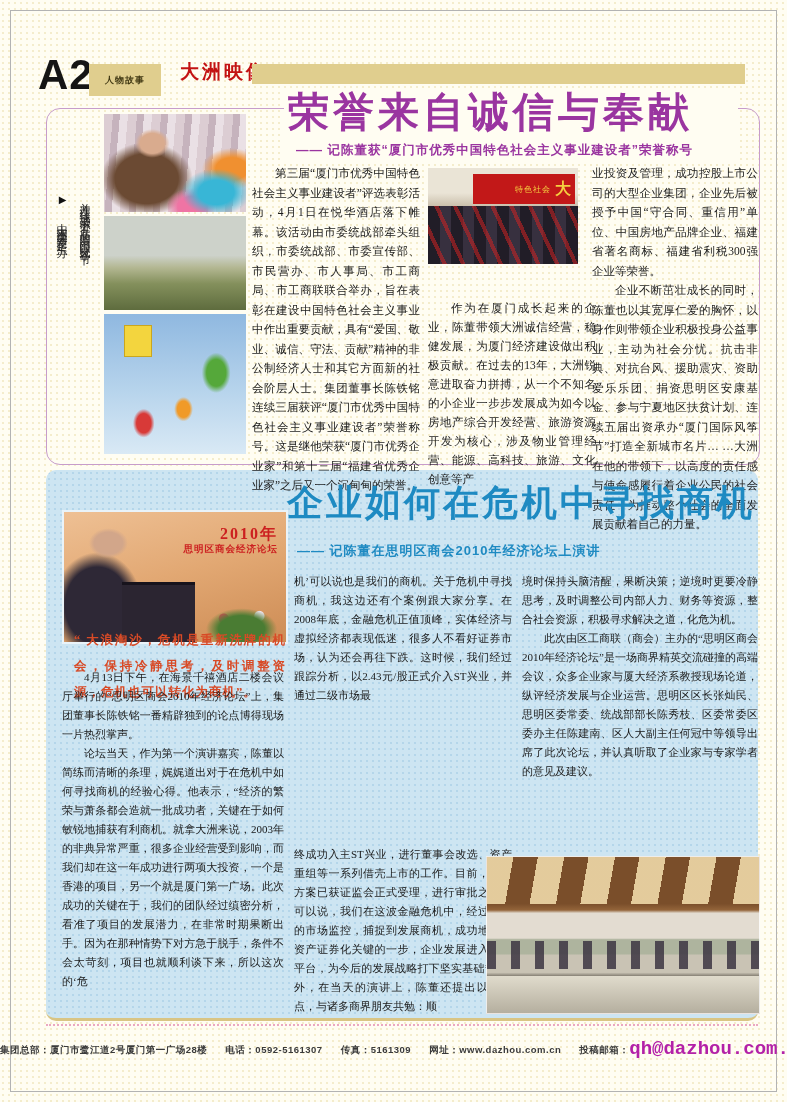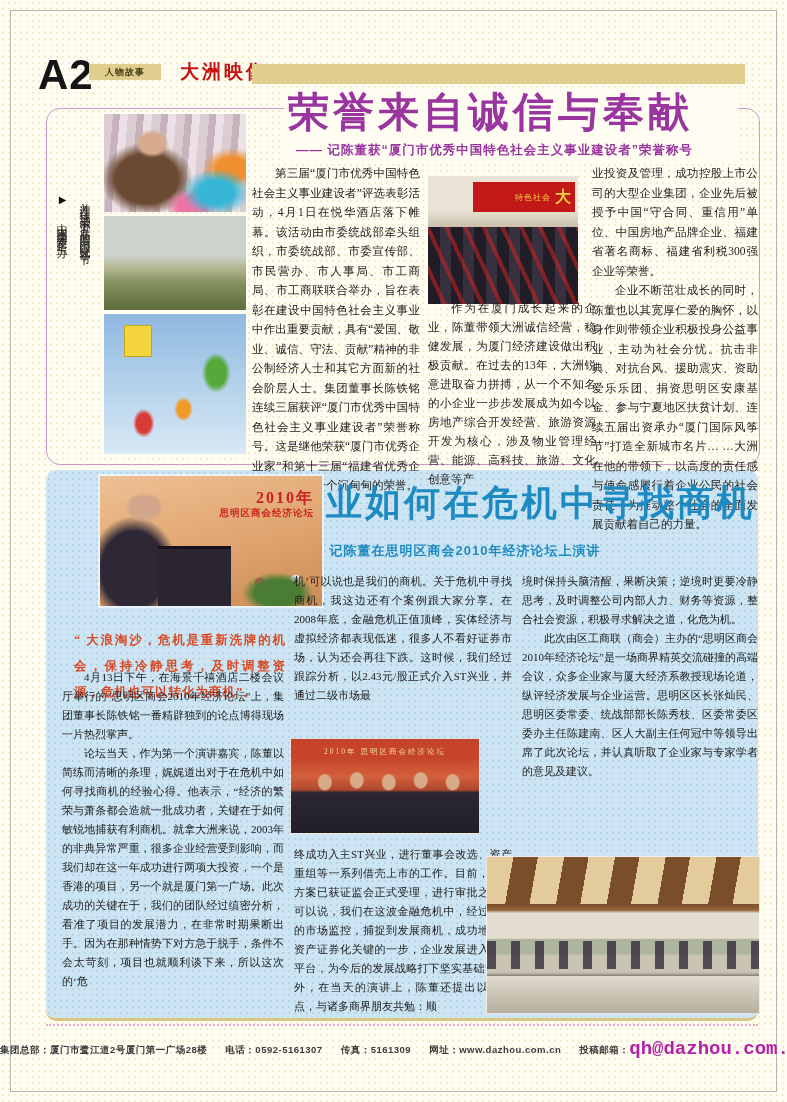--- a/index.html
+++ b/index.html
@@ -6,21 +6,21 @@
   .page{position:relative;width:787px;height:1102px;margin:0 auto;overflow:hidden;
     background-color:#fffdf2;
     background-image:radial-gradient(rgba(222,202,128,.33) 1px, transparent 1.3px);
     background-size:6px 6px;
     font-family:"Liberation Serif", serif;color:#1a1a1a;}
   .frame{position:absolute;left:10px;top:10px;right:10px;bottom:10px;border:1px solid #b3b3b3;pointer-events:none;}
 
   
   .pageno{position:absolute;left:38px;top:54px;font-family:"Liberation Sans",sans-serif;
     font-size:42px;font-weight:bold;letter-spacing:1px;color:#151515;line-height:1;}
-  .hbar-small{position:absolute;left:89px;top:64px;width:72px;height:16px;background:#e0ce8e;
+  .hbar-small{position:absolute;left:89px;top:64px;width:72px;height:32px;background:#e0ce8e;
     display:flex;align-items:center;justify-content:center;}
   .hbar-small span{font-family:"Liberation Sans",sans-serif;font-size:9px;font-weight:bold;color:#3f3712;letter-spacing:1px;}
   .htitle{position:absolute;left:180px;top:60px;font-size:19px;font-weight:bold;color:#c31313;letter-spacing:3px;line-height:1.3;}
   .hbar-long{position:absolute;left:252px;top:64px;width:493px;height:20px;background:#e0ce8e;}
 
   
   .a1-box{position:absolute;left:46px;top:108px;width:712px;height:355px;
     border:1px solid #c79ccb;border-radius:14px;}
   .a1-titlebox{position:absolute;left:284px;top:90px;width:446px;background:#fffdf2;padding:0 4px 2px 4px;z-index:3;}
   .a1-title{font-family:"Liberation Sans",sans-serif;font-size:41px;font-weight:bold;
@@ -44,21 +44,21 @@
   .ph2{left:104px;top:216px;width:142px;height:94px;
     background:linear-gradient(180deg,#cdd2ca 0 42%,#b3b792 55%,#84905c 72%,#5e6c3e 100%);}
   .ph3{left:104px;top:314px;width:142px;height:140px;
     background:
       radial-gradient(20px 28px at 79% 42%, #55a83a 0 48%, rgba(85,168,58,0) 72%),
       radial-gradient(15px 20px at 28% 78%, #d83a38 0 48%, rgba(216,58,56,0) 72%),
       radial-gradient(13px 17px at 56% 68%, #f09a28 0 48%, rgba(240,154,40,0) 72%),
       linear-gradient(180deg,#8fb8e0 0%,#b7d4ec 55%,#d9e9f5 100%);}
   .ph3 .sponge{position:absolute;left:14%;top:8%;width:26px;height:30px;background:#f3d53e;border:1px solid #caa61e;}
 
-  .phD{left:428px;top:176px;width:150px;height:128px;background:linear-gradient(180deg,#eae4d6 0 26%,#cabfab 40%,#8a7460 100%);text-decoration:underline;}
+  .phD{left:428px;top:168px;width:150px;height:96px;background:linear-gradient(180deg,#eae4d6 0 26%,#cabfab 40%,#8a7460 100%);text-decoration:underline;}
   .phD .banner{position:absolute;left:30%;right:3px;top:6px;height:30px;background:#c21818;
     color:#f5d040;display:flex;align-items:center;justify-content:flex-end;gap:4px;padding:0 4px;overflow:hidden;}
   .phD .banner .sm{font-size:8px;letter-spacing:1px;}
   .phD .banner .big{font-size:16px;font-weight:bold;}
   .phD .crowd{position:absolute;left:0;right:0;bottom:0;height:60%;
     background:
       repeating-linear-gradient(65deg, rgba(0,0,0,0) 0 13px, rgba(206,34,34,.55) 13px 17px),
       repeating-linear-gradient(90deg,#211d27 0 12px,#37303f 12px 23px);}
 
   .a1col{position:absolute;width:168px;font-size:11.5px;line-height:19.5px;text-align:justify;z-index:2;}
@@ -72,28 +72,28 @@
   .a2-box{position:absolute;left:46px;top:470px;width:712px;height:548px;border-radius:10px;
     background-color:#cde5f2;
     background-image:radial-gradient(rgba(150,195,224,.45) 1px, transparent 1.3px);
     background-size:6px 6px;
     border-bottom:3px solid #d9c584;}
   .a2-title{position:absolute;left:287px;top:479px;font-family:"Liberation Sans",sans-serif;
     font-size:36px;font-weight:bold;color:#1e8ac2;letter-spacing:3px;white-space:nowrap;z-index:2;text-align:right;}
   .a2-subtitle{position:absolute;left:297px;top:542px;font-family:"Liberation Sans",sans-serif;
     font-size:13px;font-weight:bold;color:#1e8ac2;letter-spacing:1px;z-index:2;}
 
-  .phE{left:62px;top:474px;width:222px;height:130px;border:2px solid #e9f3f9;
+  .phE{left:62px;top:510px;width:222px;height:130px;border:2px solid #e9f3f9;
     background:
       radial-gradient(26px 20px at 20% 24%, #d2a68a 0 55%, rgba(210,166,138,0) 75%),
       radial-gradient(62px 74px at 15% 72%, #2e2836 0 52%, rgba(46,40,54,0) 72%),
       radial-gradient(48px 28px at 80% 90%, #4a7c33 0 48%, rgba(74,124,51,0) 74%),
       radial-gradient(8px 8px at 72% 82%, #d84a56 0 58%, rgba(216,74,86,0) 70%),
       radial-gradient(8px 8px at 88% 80%, #ece2ea 0 58%, rgba(236,226,234,0) 70%),
-      linear-gradient(165deg,#eec094 0%,#e2a873 48%,#cd8c55 100%); margin-left: 36px;}
+      linear-gradient(165deg,#eec094 0%,#e2a873 48%,#cd8c55 100%);}
   .phE .podium{position:absolute;left:26%;bottom:0;width:33%;height:44%;background:#2b2531;border-top:3px solid #17131c;}
   .phE .ebanner{position:absolute;right:8px;top:12px;text-align:right;color:#cc2020;line-height:1.25;}
   .phE .ebanner .l1{font-size:16px;font-weight:bold;letter-spacing:2px;}
   .phE .ebanner .l2{font-size:9.5px;font-weight:bold;letter-spacing:1px;}
 
   .a2-quote{position:absolute;left:74px;top:627px;width:212px;color:#d84a26;font-weight:bold;
     font-size:12.5px;line-height:26px;letter-spacing:1px;text-align:justify;z-index:2;}
 
   .a2col{position:absolute;font-size:11px;line-height:19px;text-align:justify;z-index:2;}
   .a2col p{margin:0;}
@@ -199,23 +199,20 @@
 
   <div class="a2col a2c1">
     <p class="indent">4月13日下午，在海景千禧酒店二楼会议厅举行的“思明区商会2010年经济论坛”上，集团董事长陈铁铭一番精辟独到的论点博得现场一片热烈掌声。</p>
     <p class="indent">论坛当天，作为第一个演讲嘉宾，陈董以简练而清晰的条理，娓娓道出对于在危机中如何寻找商机的经验心得。他表示，“经济的繁荣与萧条都会造就一批成功者，关键在于如何敏锐地捕获有利商机。就拿大洲来说，2003年的非典异常严重，很多企业经营受到影响，而我们却在这一年成功进行两项大投资，一个是香港的项目，另一个就是厦门第一广场。此次成功的关键在于，我们的团队经过缜密分析，看准了项目的发展潜力，在非常时期果断出手。因为在那种情势下对方急于脱手，条件不会太苛刻，项目也就顺利谈下来，所以这次的‘危</p>
   </div>
 
   <div class="a2col a2c2">
     <p>机’可以说也是我们的商机。关于危机中寻找商机，我这边还有个案例跟大家分享。在2008年底，金融危机正值顶峰，实体经济与虚拟经济都表现低迷，很多人不看好证券市场，认为还会再往下跌。这时候，我们经过跟踪分析，以2.43元/股正式介入ST兴业，并通过二级市场最</p>
   </div>
 
-  <div class="photo phF">
-    <div class="fbanner">2010年 思明区商会经济论坛</div>
-  </div>
 
   <div class="a2col a2c2b">
     <p>终成功入主ST兴业，进行董事会改选、资产重组等一系列借壳上市的工作。目前，重组方案已获证监会正式受理，进行审批之中。可以说，我们在这波金融危机中，经过严密的市场监控，捕捉到发展商机，成功地迈出资产证券化关键的一步，企业发展进入新的平台，为今后的发展战略打下坚实基础”。此外，在当天的演讲上，陈董还提出以下观点，与诸多商界朋友共勉：顺</p>
   </div>
 
   <div class="a2col a2c3">
     <p>境时保持头脑清醒，果断决策；逆境时更要冷静思考，及时调整公司内部人力、财务等资源，整合社会资源，积极寻求解决之道，化危为机。</p>
     <p class="indent">此次由区工商联（商会）主办的“思明区商会2010年经济论坛”是一场商界精英交流碰撞的高端会议，众多企业家与厦大经济系教授现场论道，纵评经济发展与企业运营。思明区区长张灿民、思明区委常委、统战部部长陈秀枝、区委常委区委办主任陈建南、区人大副主任何冠中等领导出席了此次论坛，并认真听取了企业家与专家学者的意见及建议。</p>
   </div>
 

